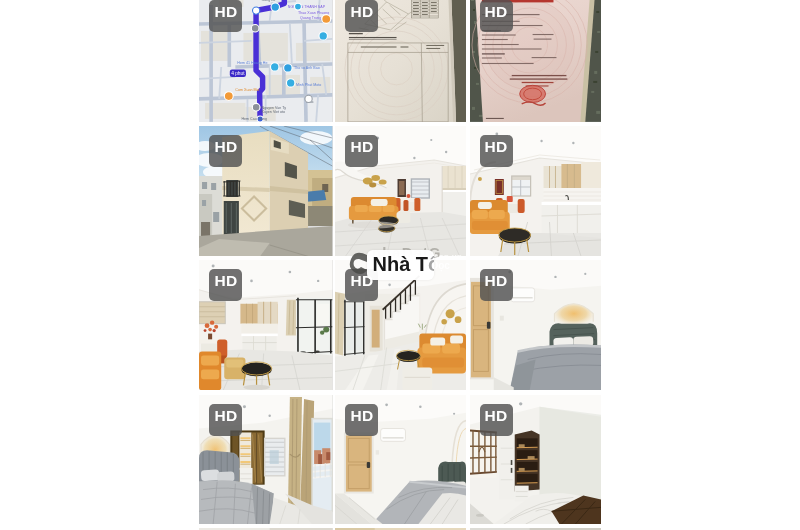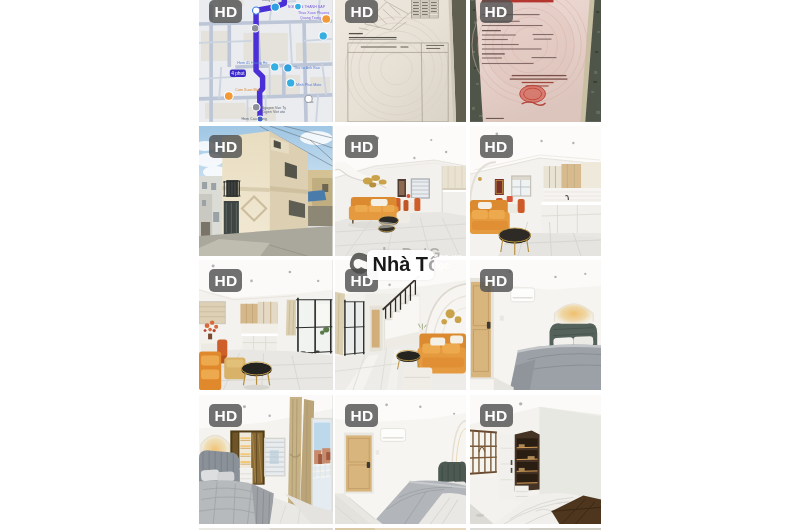--- a/index.html
+++ b/index.html
@@ -1,21 +1,21 @@
 <!DOCTYPE html>
 <html><head>
 <meta charset="utf-8">
 <style>
 html,body{margin:0;padding:0;background:#fff;}
 #page{position:relative;width:800px;height:530px;overflow:hidden;background:#fff;font-family:"Liberation Sans",sans-serif;}
 .cell{position:absolute;width:131.2px;height:130.5px;overflow:hidden;background:#ddd;}
 .cell svg{display:block;width:100%;height:100%;}
 .c1{left:199.4px;width:133.3px}.c2{left:335.4px;width:131px}.c3{left:469.5px;width:131.2px}
 .r1{top:-8.8px;height:130.4px}.r2{top:125.8px;height:130.5px}.r3{top:260.4px;height:129.8px}.r4{top:395.2px;height:128.6px}.r5{top:528.2px;height:130px}
-.hd{position:absolute;left:10px;top:9px;width:33px;height:23px;border-radius:5px;background:rgba(82,82,82,.82);color:#fff;font-weight:bold;font-size:15.5px;line-height:23px;text-align:center;letter-spacing:.3px;z-index:5}
+.hd{position:absolute;left:10px;top:9px;width:33px;height:32px;border-radius:5px;background:rgba(82,82,82,.82);color:#fff;font-weight:bold;font-size:15.5px;line-height:23px;text-align:center;letter-spacing:.3px;z-index:5}
 </style>
 </head>
 <body>
 <div id="page">
 
 <div class="cell c1 r1">
 <svg width="131.7" height="130.5" viewBox="0 0 132 130.5" preserveAspectRatio="none">
 
 <rect x="0" y="0" width="132" height="131" fill="#eaecef"></rect>
 

